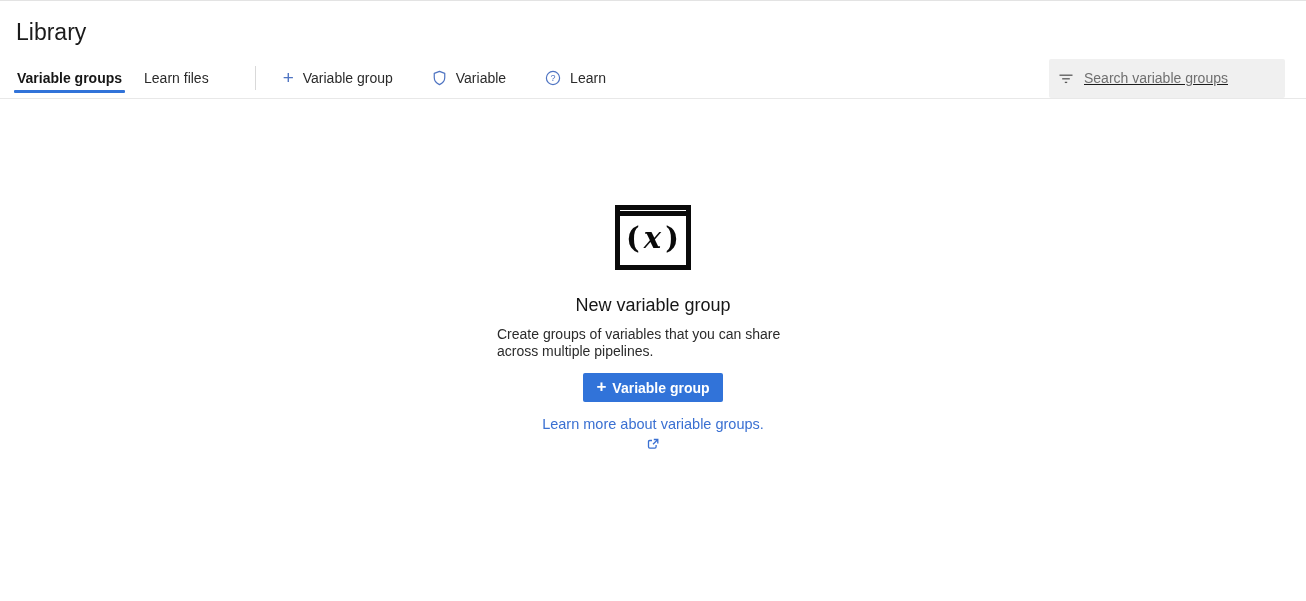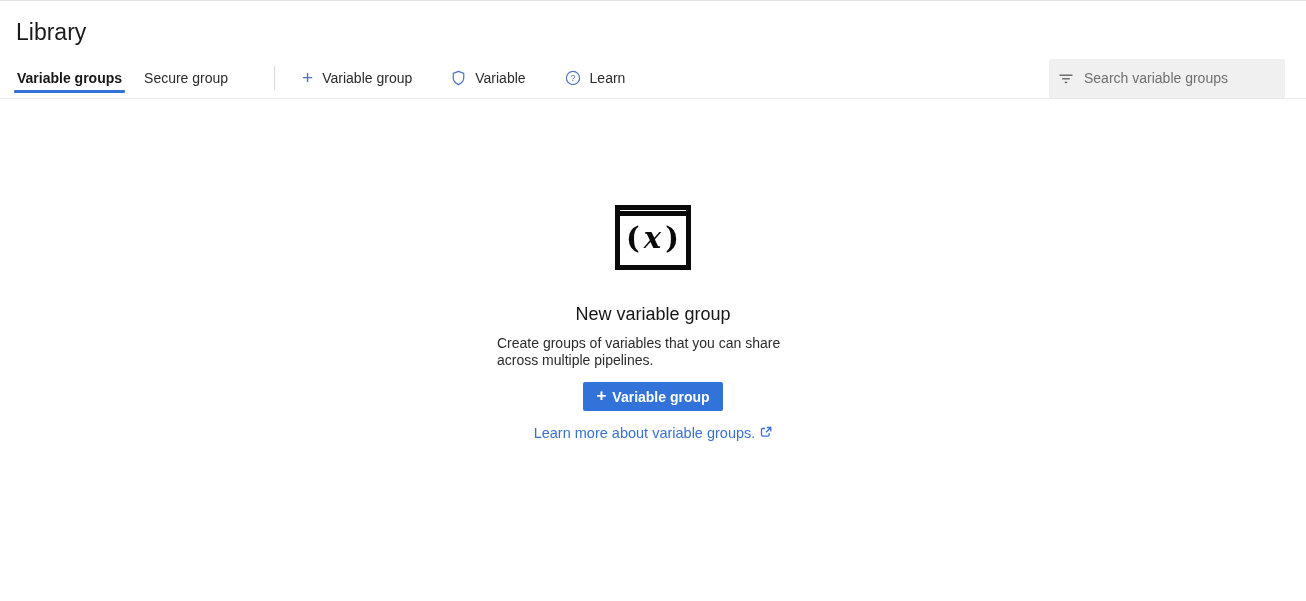--- a/index.html
+++ b/index.html
@@ -82,20 +82,21 @@
   .searchbox {
     margin-left: auto;
     width: 236px;
     height: 39px;
     background: #f0f0f0;
     border-radius: 2px;
     display: flex;
     align-items: center;
     padding: 0 10px;
     gap: 11px;
+    text-decoration: underline;
   }
   .searchbox input {
     flex: 1;
     border: none;
     background: transparent;
     outline: none;
     font-family: "Liberation Sans", sans-serif;
     font-size: 14px;
     color: #333;
     padding: 0;
@@ -129,21 +130,21 @@
     font-family: "DejaVu Serif", serif;
     font-weight: 700;
     font-size: 29px;
     color: #0a0a0a;
     letter-spacing: 1px;
     line-height: 1;
   }
   .vg-body .vg-x { font-style: italic; padding: 0 3px; }
 
   .empty-heading {
-    margin-top: 34px;
+    margin-top: 25px;
     font-size: 18px;
     font-weight: 400;
     color: #161616;
   }
   .empty-desc {
     margin-top: 10px;
     font-size: 14px;
     line-height: 17px;
     color: var(--text-body);
     text-align: left;
@@ -168,36 +169,37 @@
   .btn-plus { font-size: 17px; font-weight: 700; line-height: 1; margin-top: -2px; }
   .learn-more {
     margin-top: 14px;
     display: flex;
     align-items: center;
     gap: 5px;
     font-size: 14.5px;
     color: var(--link);
     cursor: pointer;
     text-decoration: none;
+    flex-direction: column;
   }
 </style>
 </head>
 <body>
 
 <div class="header">
   <h1 class="page-title">Library</h1>
 </div>
 
 <div class="tabbar">
   <div class="tabs">
     <div class="tab active">
       <span>Variable groups</span>
     </div>
     <div class="tab">
-      <span>Secure group</span>
+      <span>Learn files</span>
     </div>
   </div>
 
   <div class="vdiv"></div>
 
   <div class="command">
     <span class="cmd-plus">+</span>
     <span>Variable group</span>
   </div>
 

